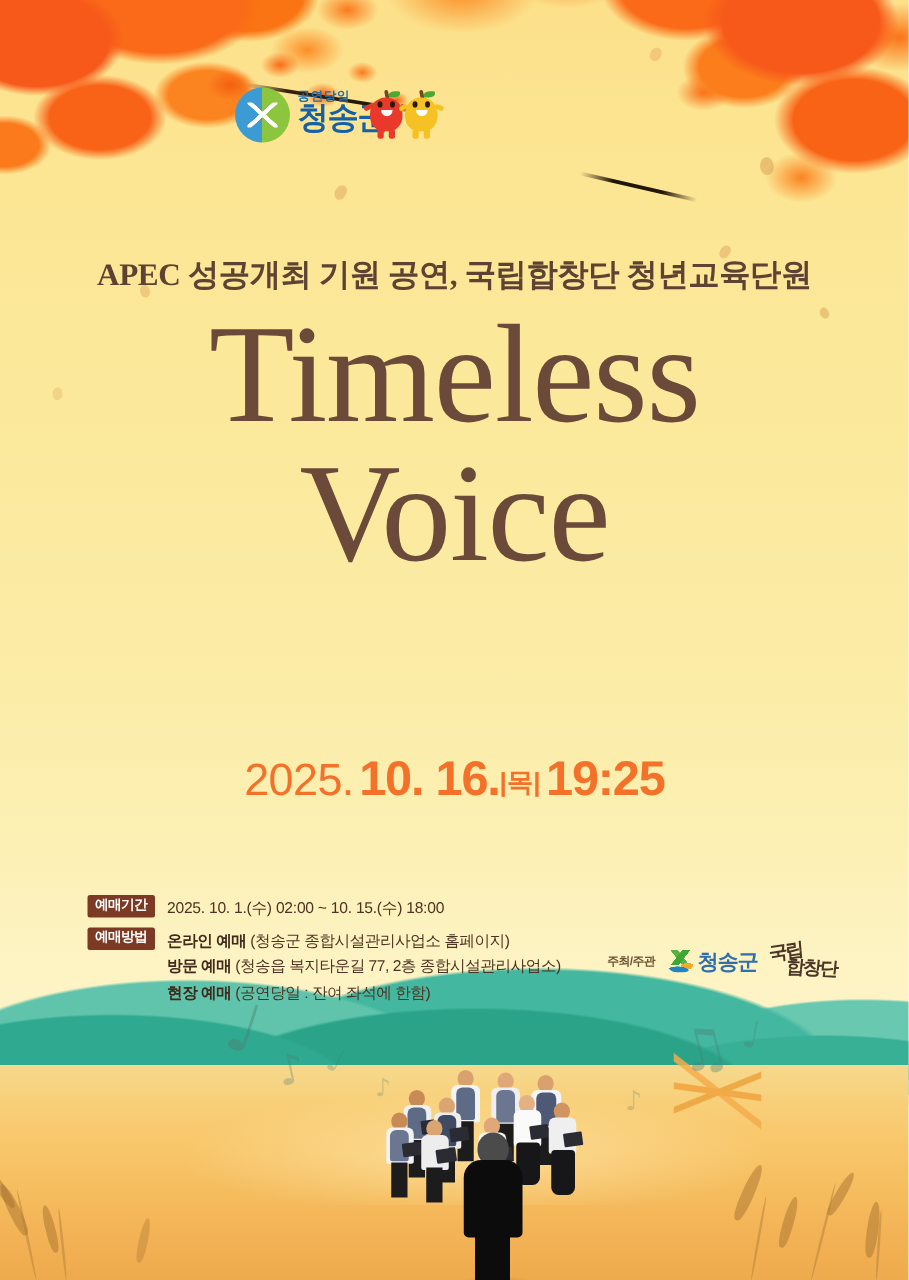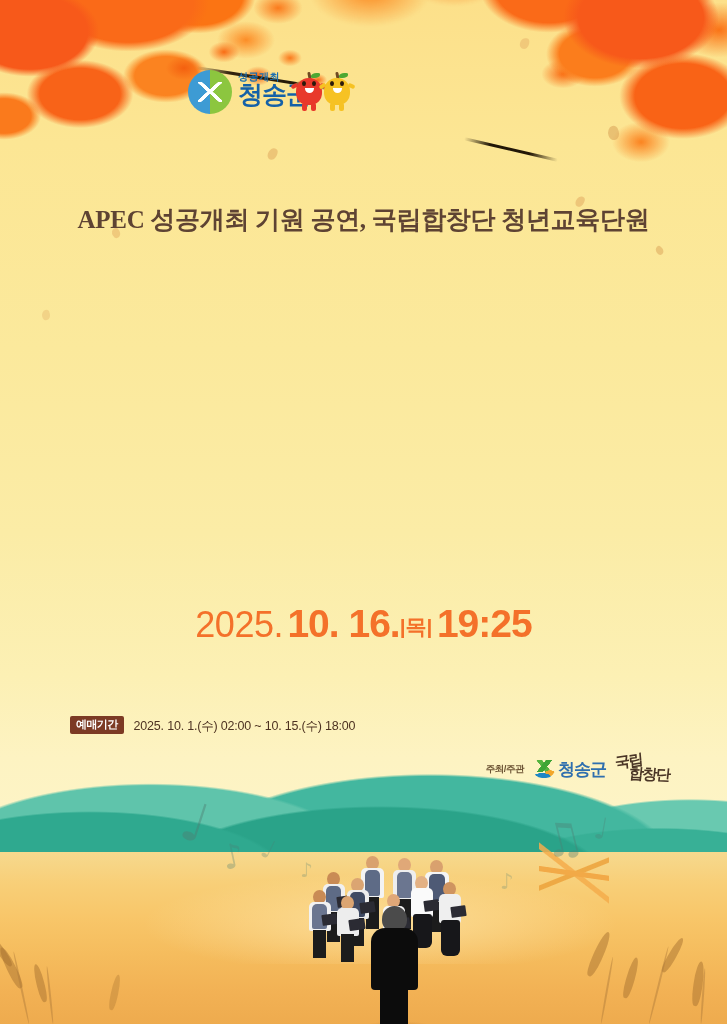--- a/index.html
+++ b/index.html
@@ -351,21 +351,21 @@
     <div id="conductor">
       <div id="cond-shadow"></div>
       <div id="cond-head"></div>
       <div id="cond-body"></div>
       <div id="cond-legs"></div>
     </div>
   </div>
 
   <div id="logo-block">
     <div id="logo-circle"></div>
-    <div id="logo-sub">성공개최</div>
+    <div id="logo-sub">공연당일</div>
     <div id="logo-main">청송군</div>
 
     <div class="mascot" style="left:108px;">
       <div class="mascot-stem"></div>
         <div class="mascot-leaf"></div>
       <div class="mascot-body" style="background:#e8392b;"></div>
       <div class="mascot-eye" style="left:6px;"></div>
       <div class="mascot-eye" style="left:16px;"></div>
       <div class="mascot-mouth"></div>
       <div class="mascot-arm" style="left:-5px;background:#e8392b;transform:rotate(-28deg);"></div>
@@ -382,33 +382,54 @@
       <div class="mascot-mouth"></div>
       <div class="mascot-arm" style="left:-5px;background:#f6c223;transform:rotate(-34deg);"></div>
       <div class="mascot-arm" style="left:24px;background:#f6c223;transform:rotate(22deg);"></div>
       <div class="mascot-leg" style="left:6px;background:#f6c223;"></div>
       <div class="mascot-leg" style="left:15px;background:#f6c223;"></div>
     </div>
   </div>
 
   <div id="subtitle">APEC 성공개최 기원 공연, 국립합창단 청년교육단원</div>
 
+  <div id="title">
+    <div>Timeless</div>
+    <div>Voice</div>
+  </div>
 
 
   <div id="datetime">
     <span id="dt-year">2025.</span>
     <span class="dt-big">10. 16.</span><span id="dt-day">|목|</span>
     <span class="dt-big">19:25</span>
   </div>
 
 
   <div id="booking">
     <div class="book-row">
       <div class="badge">예매기간</div>
       <div id="period-text">2025. 10. 1.(수) 02:00 ~ 10. 15.(수) 18:00</div>
+    </div>
+    <div class="book-row">
+      <div class="badge">예매방법</div>
+      <div class="book-body">
+        <div class="book-line">
+          <b>온라인 예매</b>
+          <span>(청송군 종합시설관리사업소 홈페이지)</span>
+        </div>
+        <div class="book-line">
+          <b>방문 예매</b>
+          <span>(청송읍 복지타운길 77, 2층 종합시설관리사업소)</span>
+        </div>
+        <div class="book-line">
+          <b>현장 예매</b>
+          <span>(공연당일 : 잔여 좌석에 한함)</span>
+        </div>
+      </div>
     </div>
   </div>
 
   <div id="sponsors">
     <div id="sponsor-label">주최/주관</div>
     <div id="cs-logo">
       <div id="cs-mark"></div>
       <div id="cs-text">청송군</div>
     </div>
     <div id="nc-logo">

